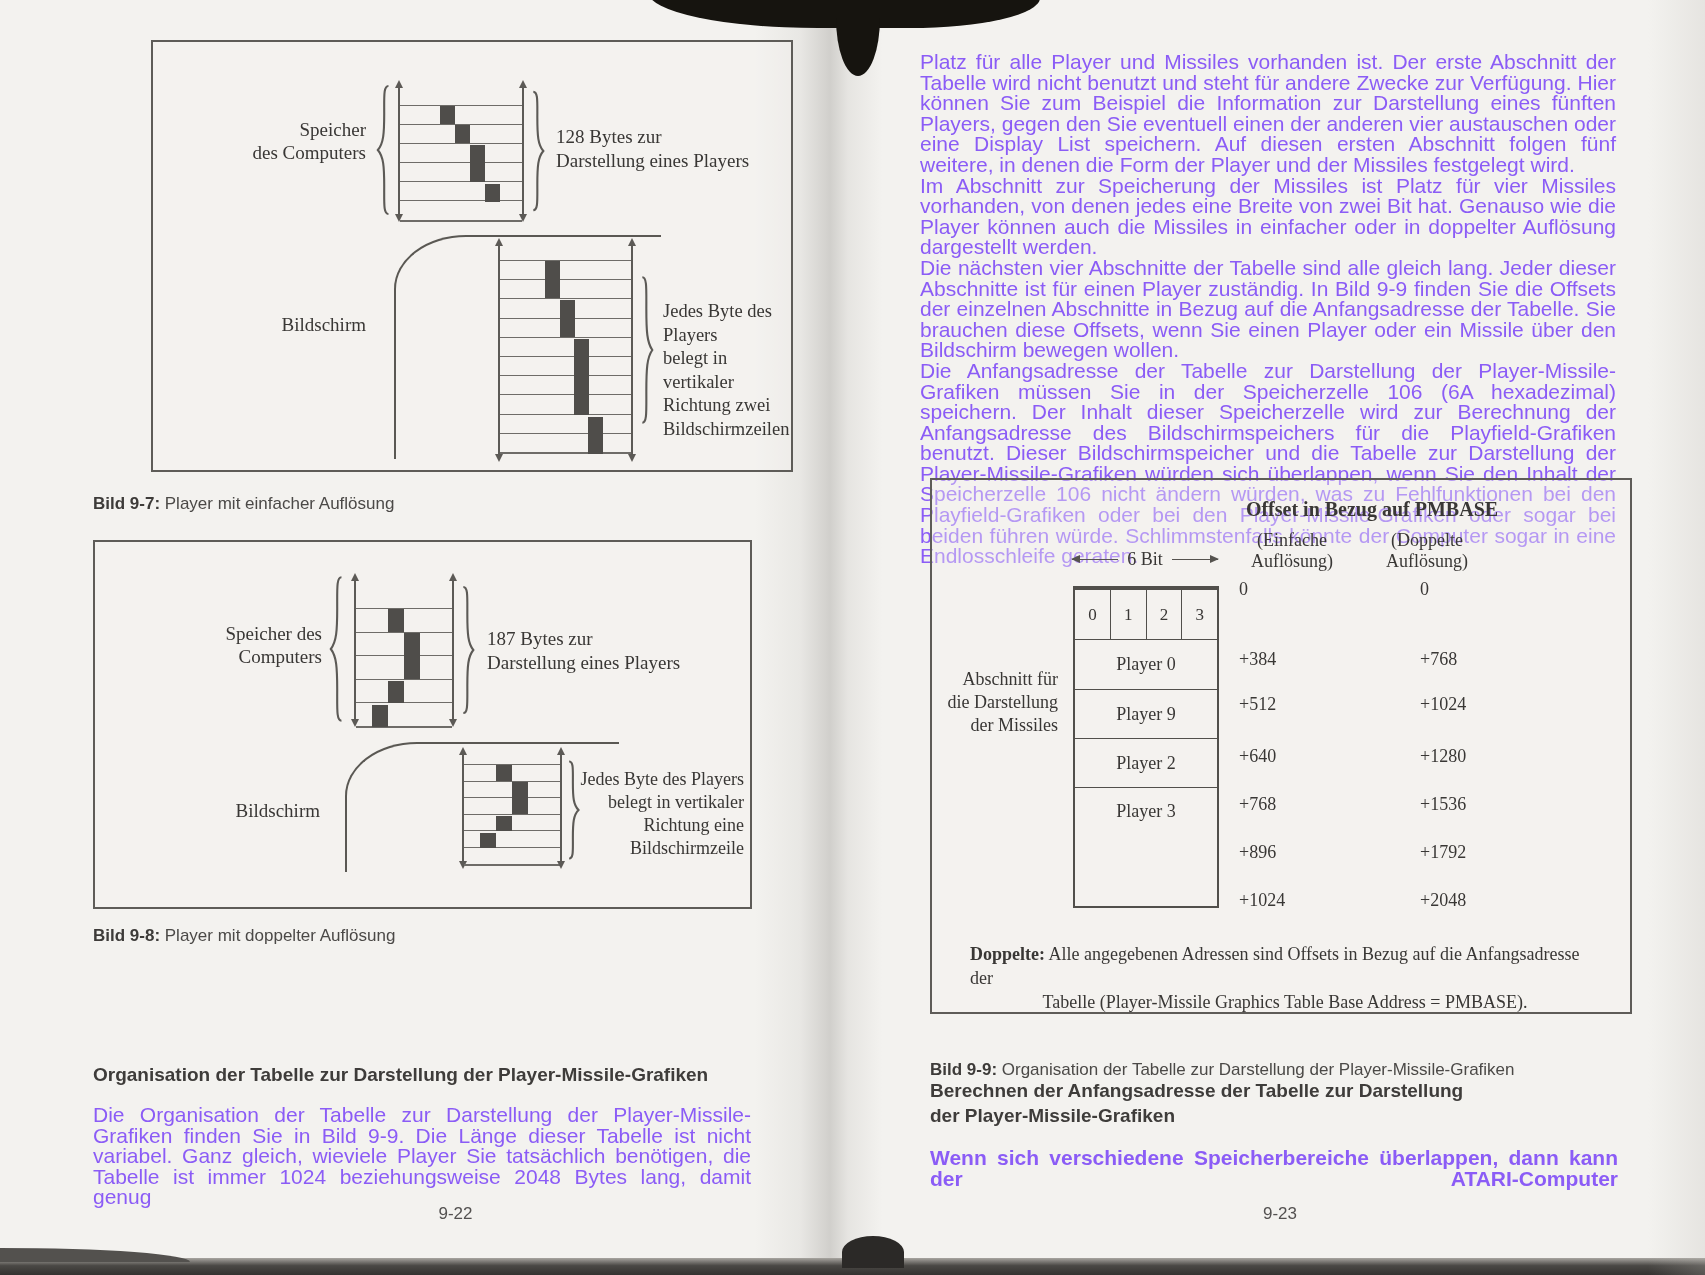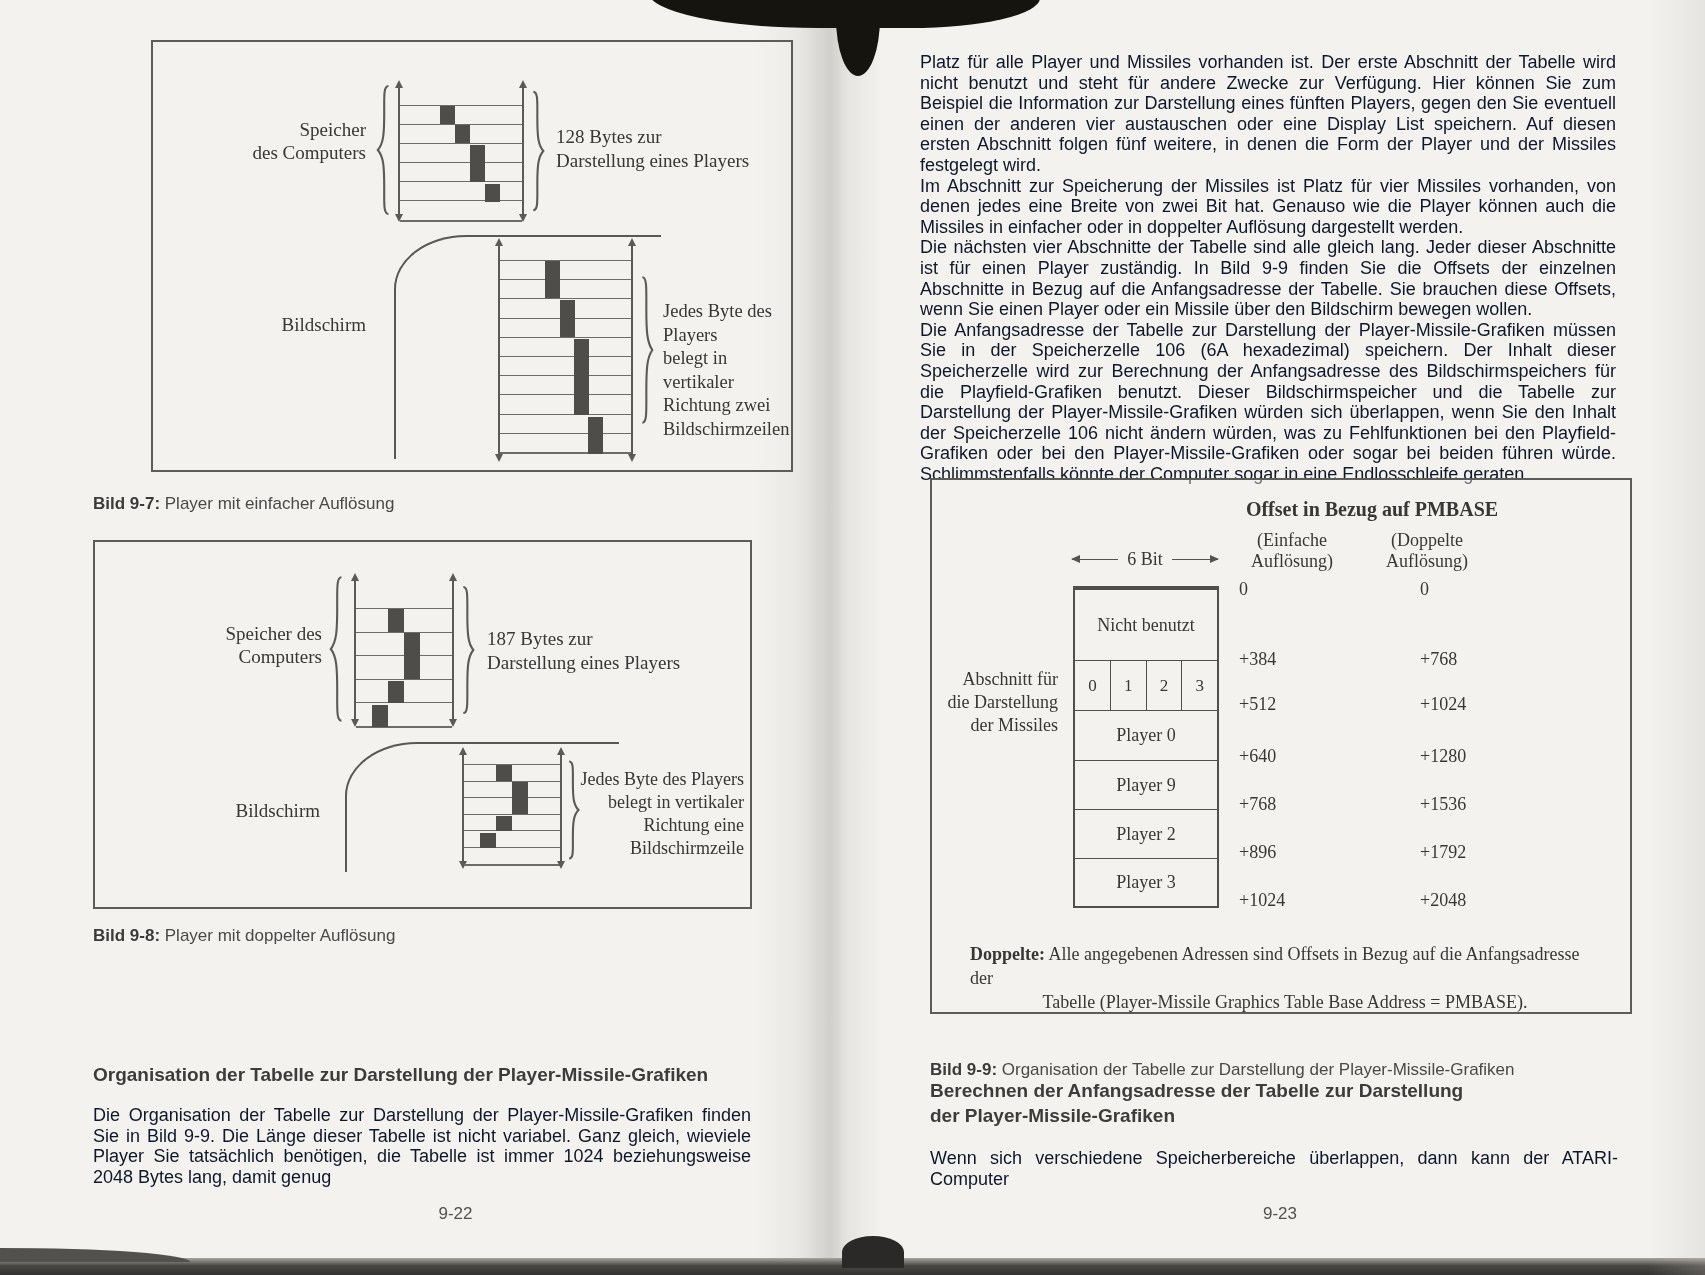--- a/index.html
+++ b/index.html
@@ -24,21 +24,21 @@
   .right-edge-shade{left:1648px;top:0;width:57px;height:1275px;
     background:linear-gradient(90deg,rgba(243,242,239,0),rgba(190,187,182,0.25));}
 
   
   .figbox{border:2px solid #5e5c58;background:rgba(244,243,240,0.4);}
   .serif{font-family:"Liberation Serif",serif;color:#393735;}
   .prelines{white-space:pre-line;}
   .caption{font-size:17px;color:#4b4947;}
   .caption b{color:#3d3b39;}
   .heading{font-weight:bold;font-size:19px;color:#3e3c3a;line-height:25px;}
-  .bodytext{font-size:18px;line-height:20.6px;color:#0f172a;text-align:justify;}
+  .bodytext{font-size:21px;line-height:20.6px;color:#8b5cf6;text-align:justify;}
   .bodytext p{margin:0;}
   .stretch{text-align:justify;text-align-last:justify;}
   .pagenum{font-size:17px;color:#535150;text-align:center;}
 
   
   .grid{border-top:1.4px solid #6e6c68;border-bottom:1.4px solid #6e6c68;}
   .grid i{display:block;border-bottom:1.3px solid #6e6c68;height:var(--rh);}
   .grid i:last-child{border-bottom:none;}
   .cell{position:absolute;background:#4f4d4a;}
 
@@ -234,21 +234,20 @@
       <span class="dl l"></span>
         <span class="dlabel">6 Bit</span>
         <span class="dl r"></span>
     </div>
 
     <div class="abs serif prelines" style="left:0px;top:188px;width:126px;text-align:right;font-size:18px;line-height:23px;">Abschnitt für
 die Darstellung
 der Missiles</div>
 
     <div class="stack serif" style="left:141px;top:106px;width:142px;height:316px;">
-      <div class="sec" style="height:70px;">Nicht benutzt</div>
       <div class="sec mrow" style="height:49px;">
         <span class="mcell">0</span>
         <span class="mcell">1</span>
         <span class="mcell">2</span>
         <span class="mcell">3</span>
       </div>
       <div class="sec" style="height:49px;">Player 0</div>
       <div class="sec" style="height:48px;">Player 9</div>
       <div class="sec" style="height:48px;">Player 2</div>
       <div class="sec" style="height:46px;">Player 3</div>
@@ -276,16 +275,16 @@
     </div>
   </div>
 
   <div class="abs caption" style="left:930px;top:1060px;">
     <b>Bild 9-9:</b><span> Organisation der Tabelle zur Darstellung der Player-Missile-Grafiken</span>
   </div>
 
   <div class="abs heading prelines" style="left:930px;top:1078px;width:690px;">Berechnen der Anfangsadresse der Tabelle zur Darstellung
 der Player-Missile-Grafiken</div>
 
-  <div class="abs bodytext stretch" style="left:930px;top:1148px;width:688px;">Wenn sich verschiedene Speicherbereiche überlappen, dann kann der ATARI-Computer</div>
+  <div class="abs bodytext stretch" style="left:930px;top:1148px;width:688px;font-weight:bold;">Wenn sich verschiedene Speicherbereiche überlappen, dann kann der ATARI-Computer</div>
 
   <div class="abs pagenum" style="left:930px;top:1204px;width:700px;">9-23</div>
 </div>
 
 </body></html>

